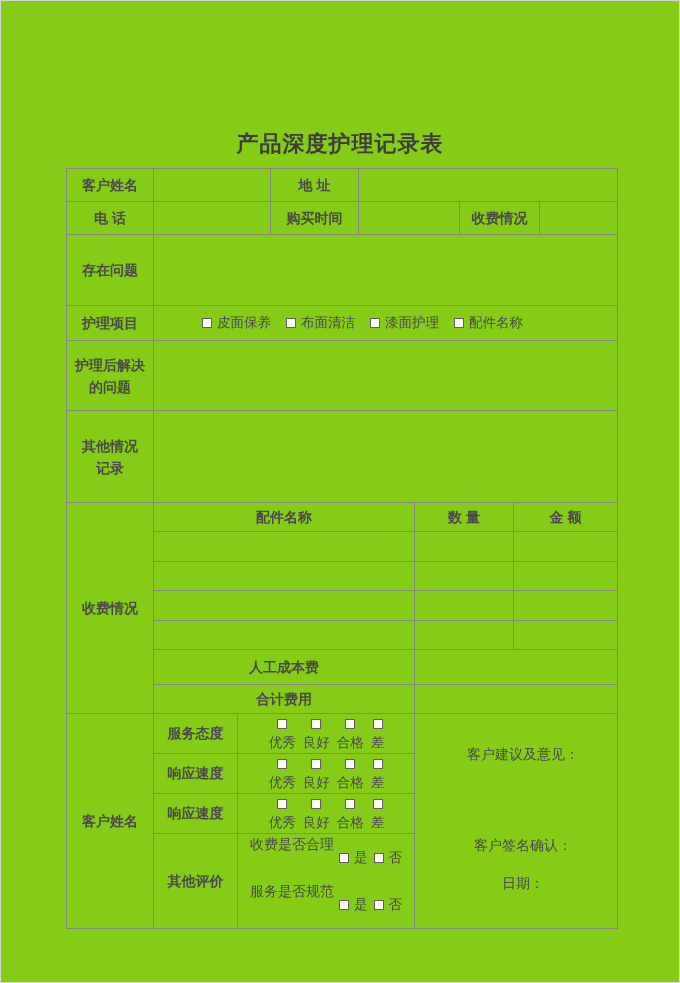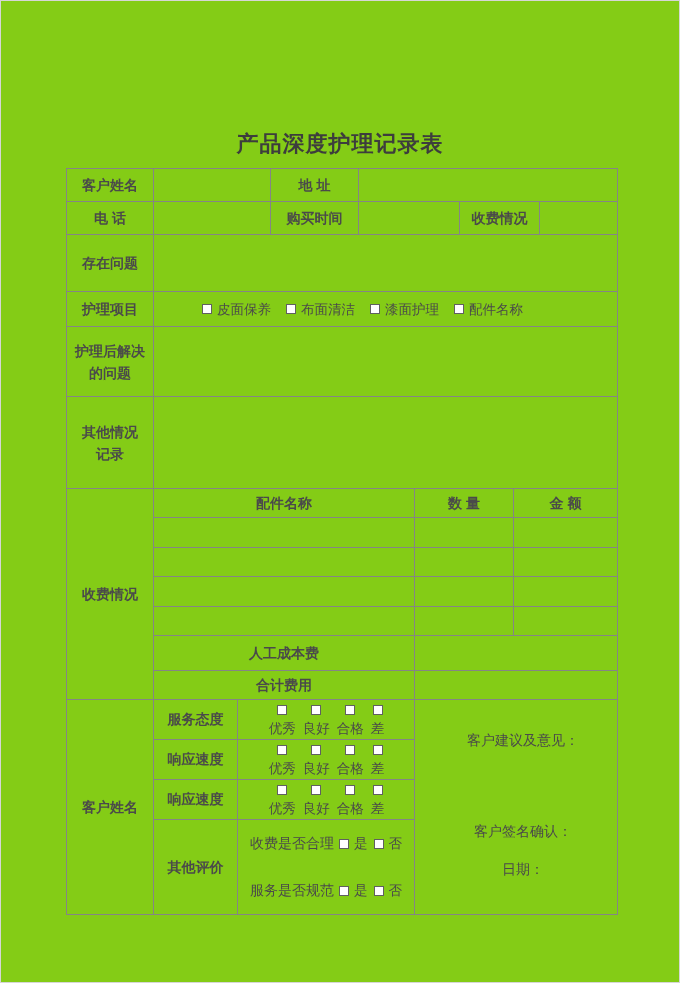--- a/index.html
+++ b/index.html
@@ -31,41 +31,41 @@
   table.form td{
     border:1px solid var(--line);
     font-size:14px;
     color:var(--text);
     text-align:center;
     vertical-align:middle;
     line-height:21px;
     overflow:hidden;
   }
   td.lbl{font-weight:700;}
-  td.left{text-align:left;}
+  td.left{text-align:left;font-family:Liberation Mono, monospace;}
   .two-line span{display:block;line-height:22px;}
 
   
   .cb{
     display:inline-block;width:10px;height:10px;
     border:1px solid #606060;background:#fff;
     vertical-align:-1px;
   }
   .opts{
     display:flex;align-items:center;gap:15px;
     padding-left:48px;
   }
   .opt{display:inline-flex;align-items:center;gap:5px;font-size:13.5px;}
   td.rating{padding-left:8px;text-align:left;}
   td.rating .opt{gap:3px;margin-right:7px;flex-direction:column;}
 
   
   td.other-cell{padding:0 12px;}
   .other-line{
-    display:flex;align-items:center;justify-content:space-between;
+    display:flex;justify-content:space-between;
     height:47px;
   }
   .yn{display:inline-flex;align-items:center;gap:6px;}
   .yn .opt{gap:5px;margin:0;}
 
   
   td.remarks{text-align:left;vertical-align:top;padding:12px 0 17px 14px;}
   .remark-1{display:block;}
   .remark-2{display:block;margin-top:70px;}
   .remark-3{display:block;margin-top:17px;}
@@ -100,21 +100,21 @@
 
     <tr style="height:33px">
       <td class="lbl">电 话</td>
       <td colspan="2"></td>
       <td class="lbl">购买时间</td>
       <td colspan="2"></td>
       <td colspan="2" class="lbl">收费情况</td>
       <td></td>
     </tr>
 
-    <tr style="height:57px">
+    <tr style="height:71px">
       <td class="lbl">存在问题</td>
       <td colspan="8"></td>
     </tr>
 
     <tr style="height:35px">
       <td class="lbl">护理项目</td>
       <td colspan="8" class="left">
         <div class="opts">
           <span class="opt">
             <span class="cb"></span>

